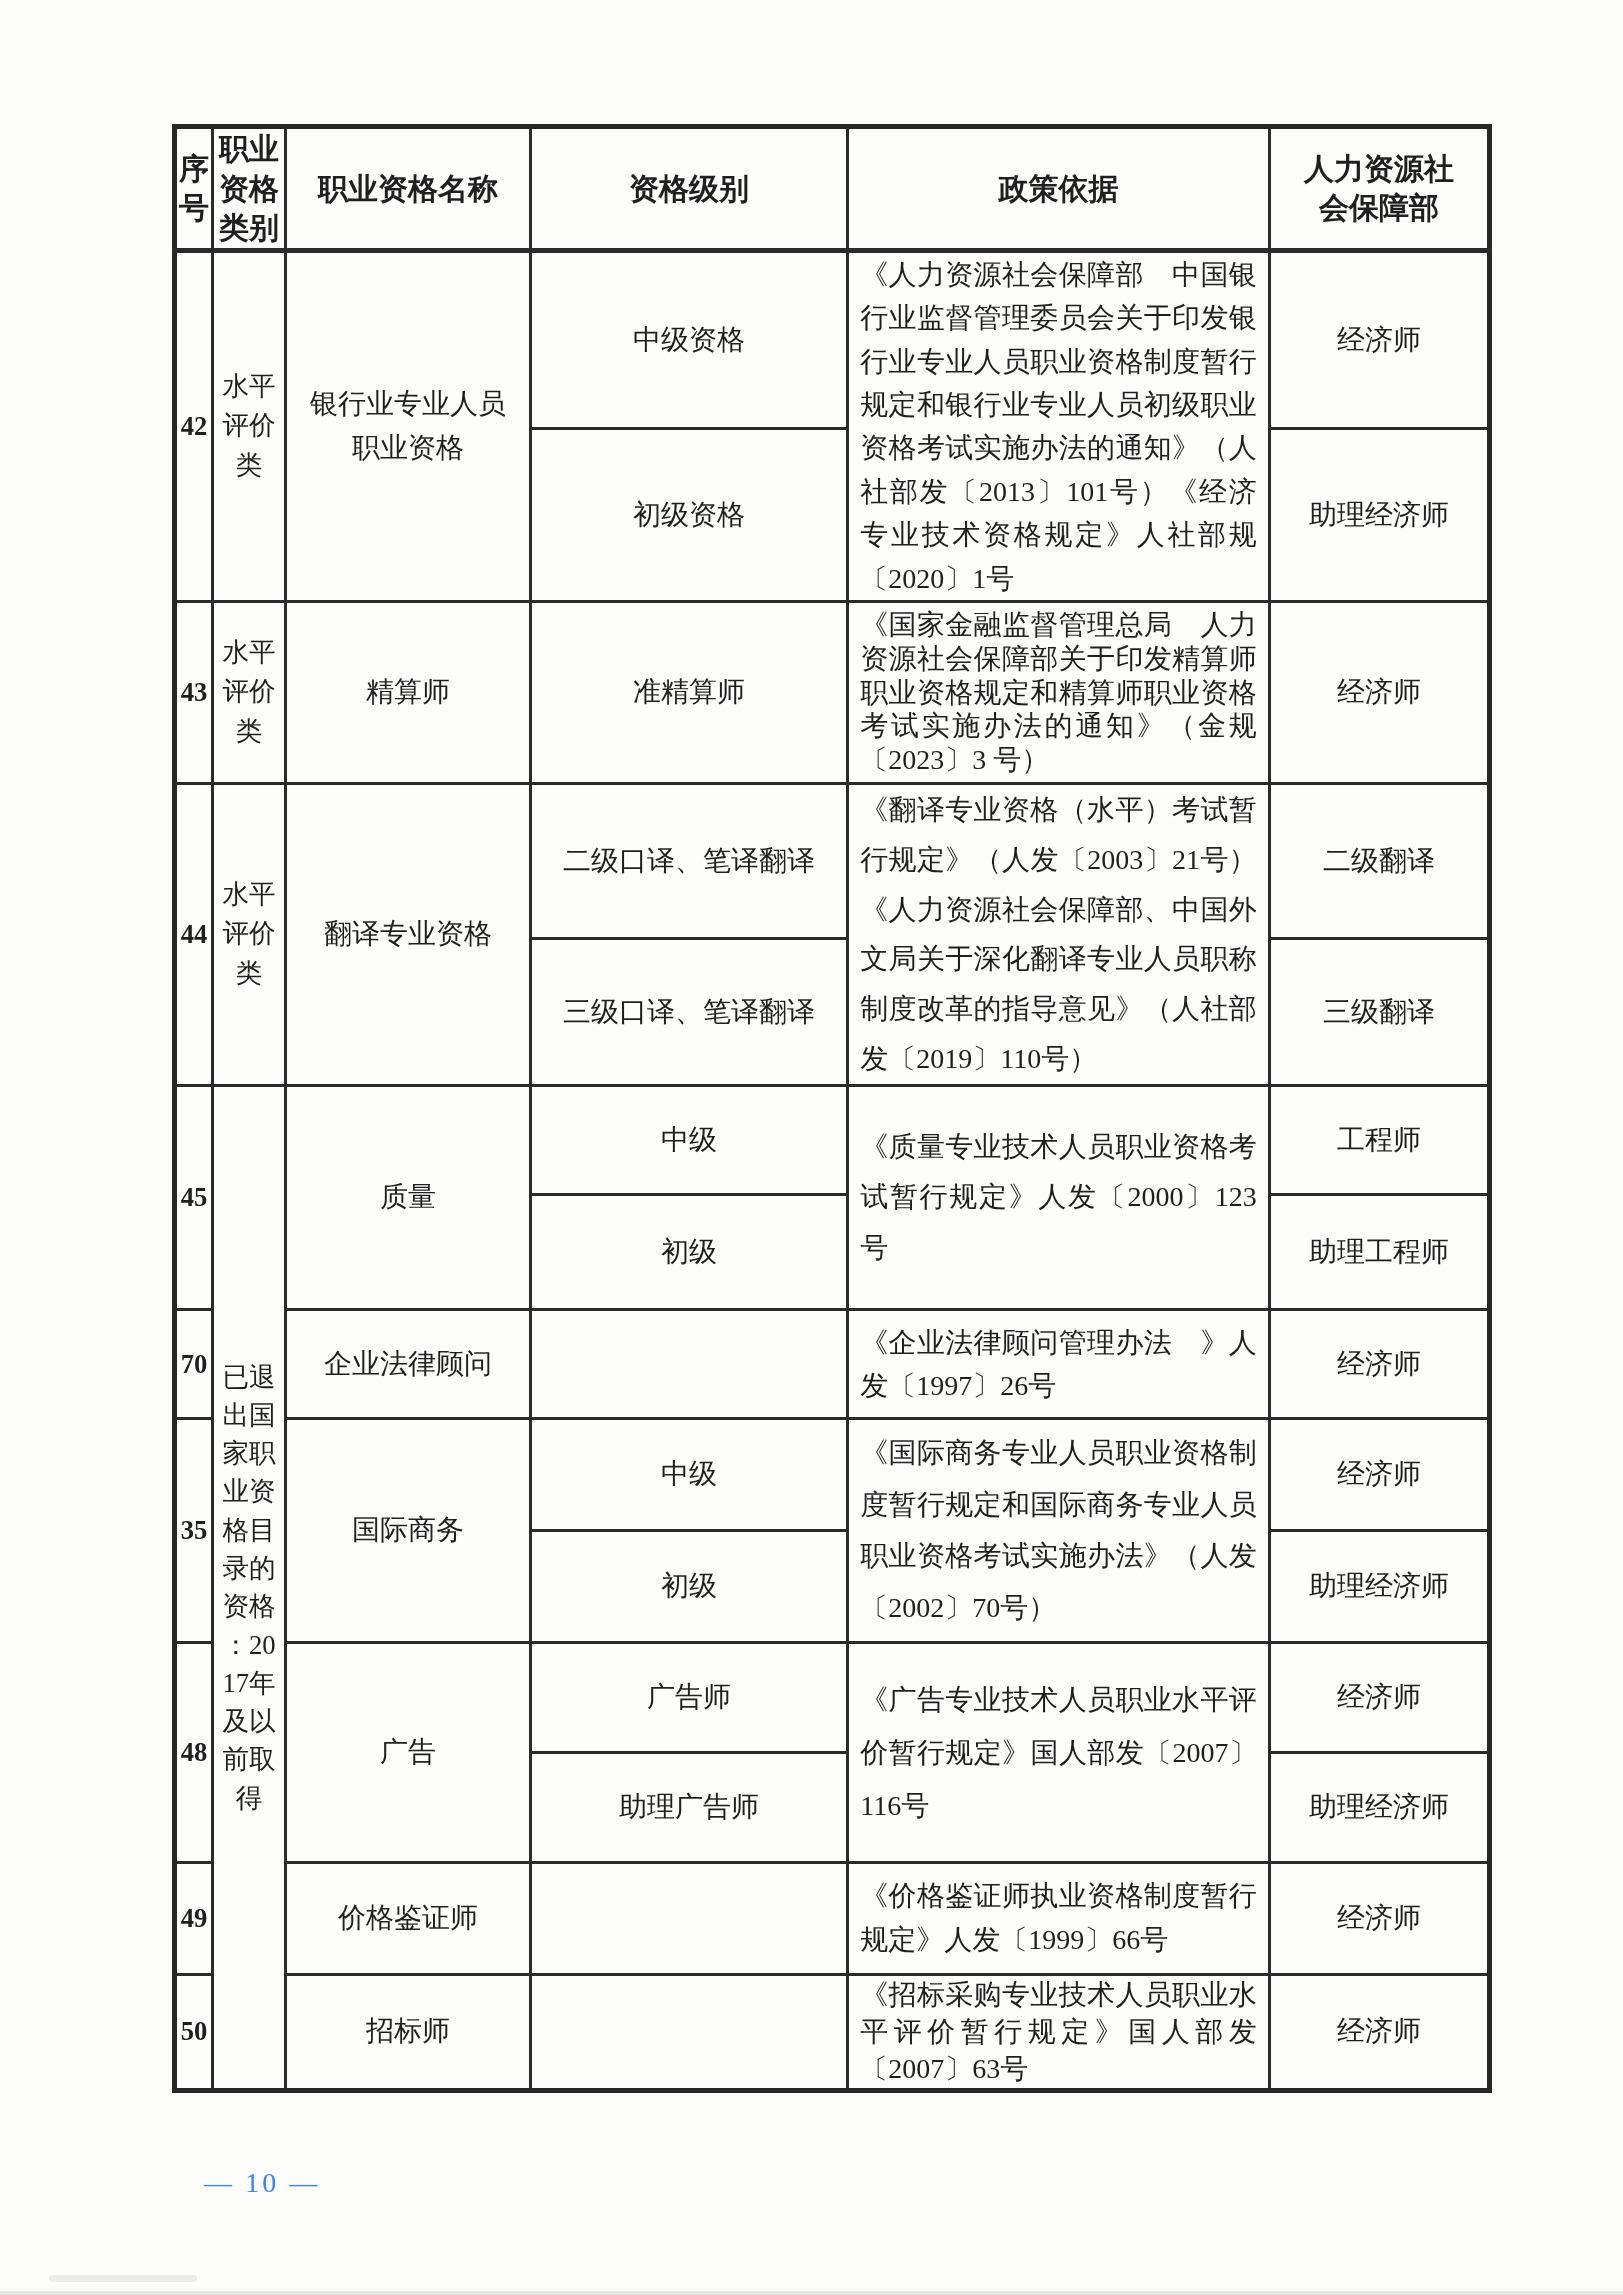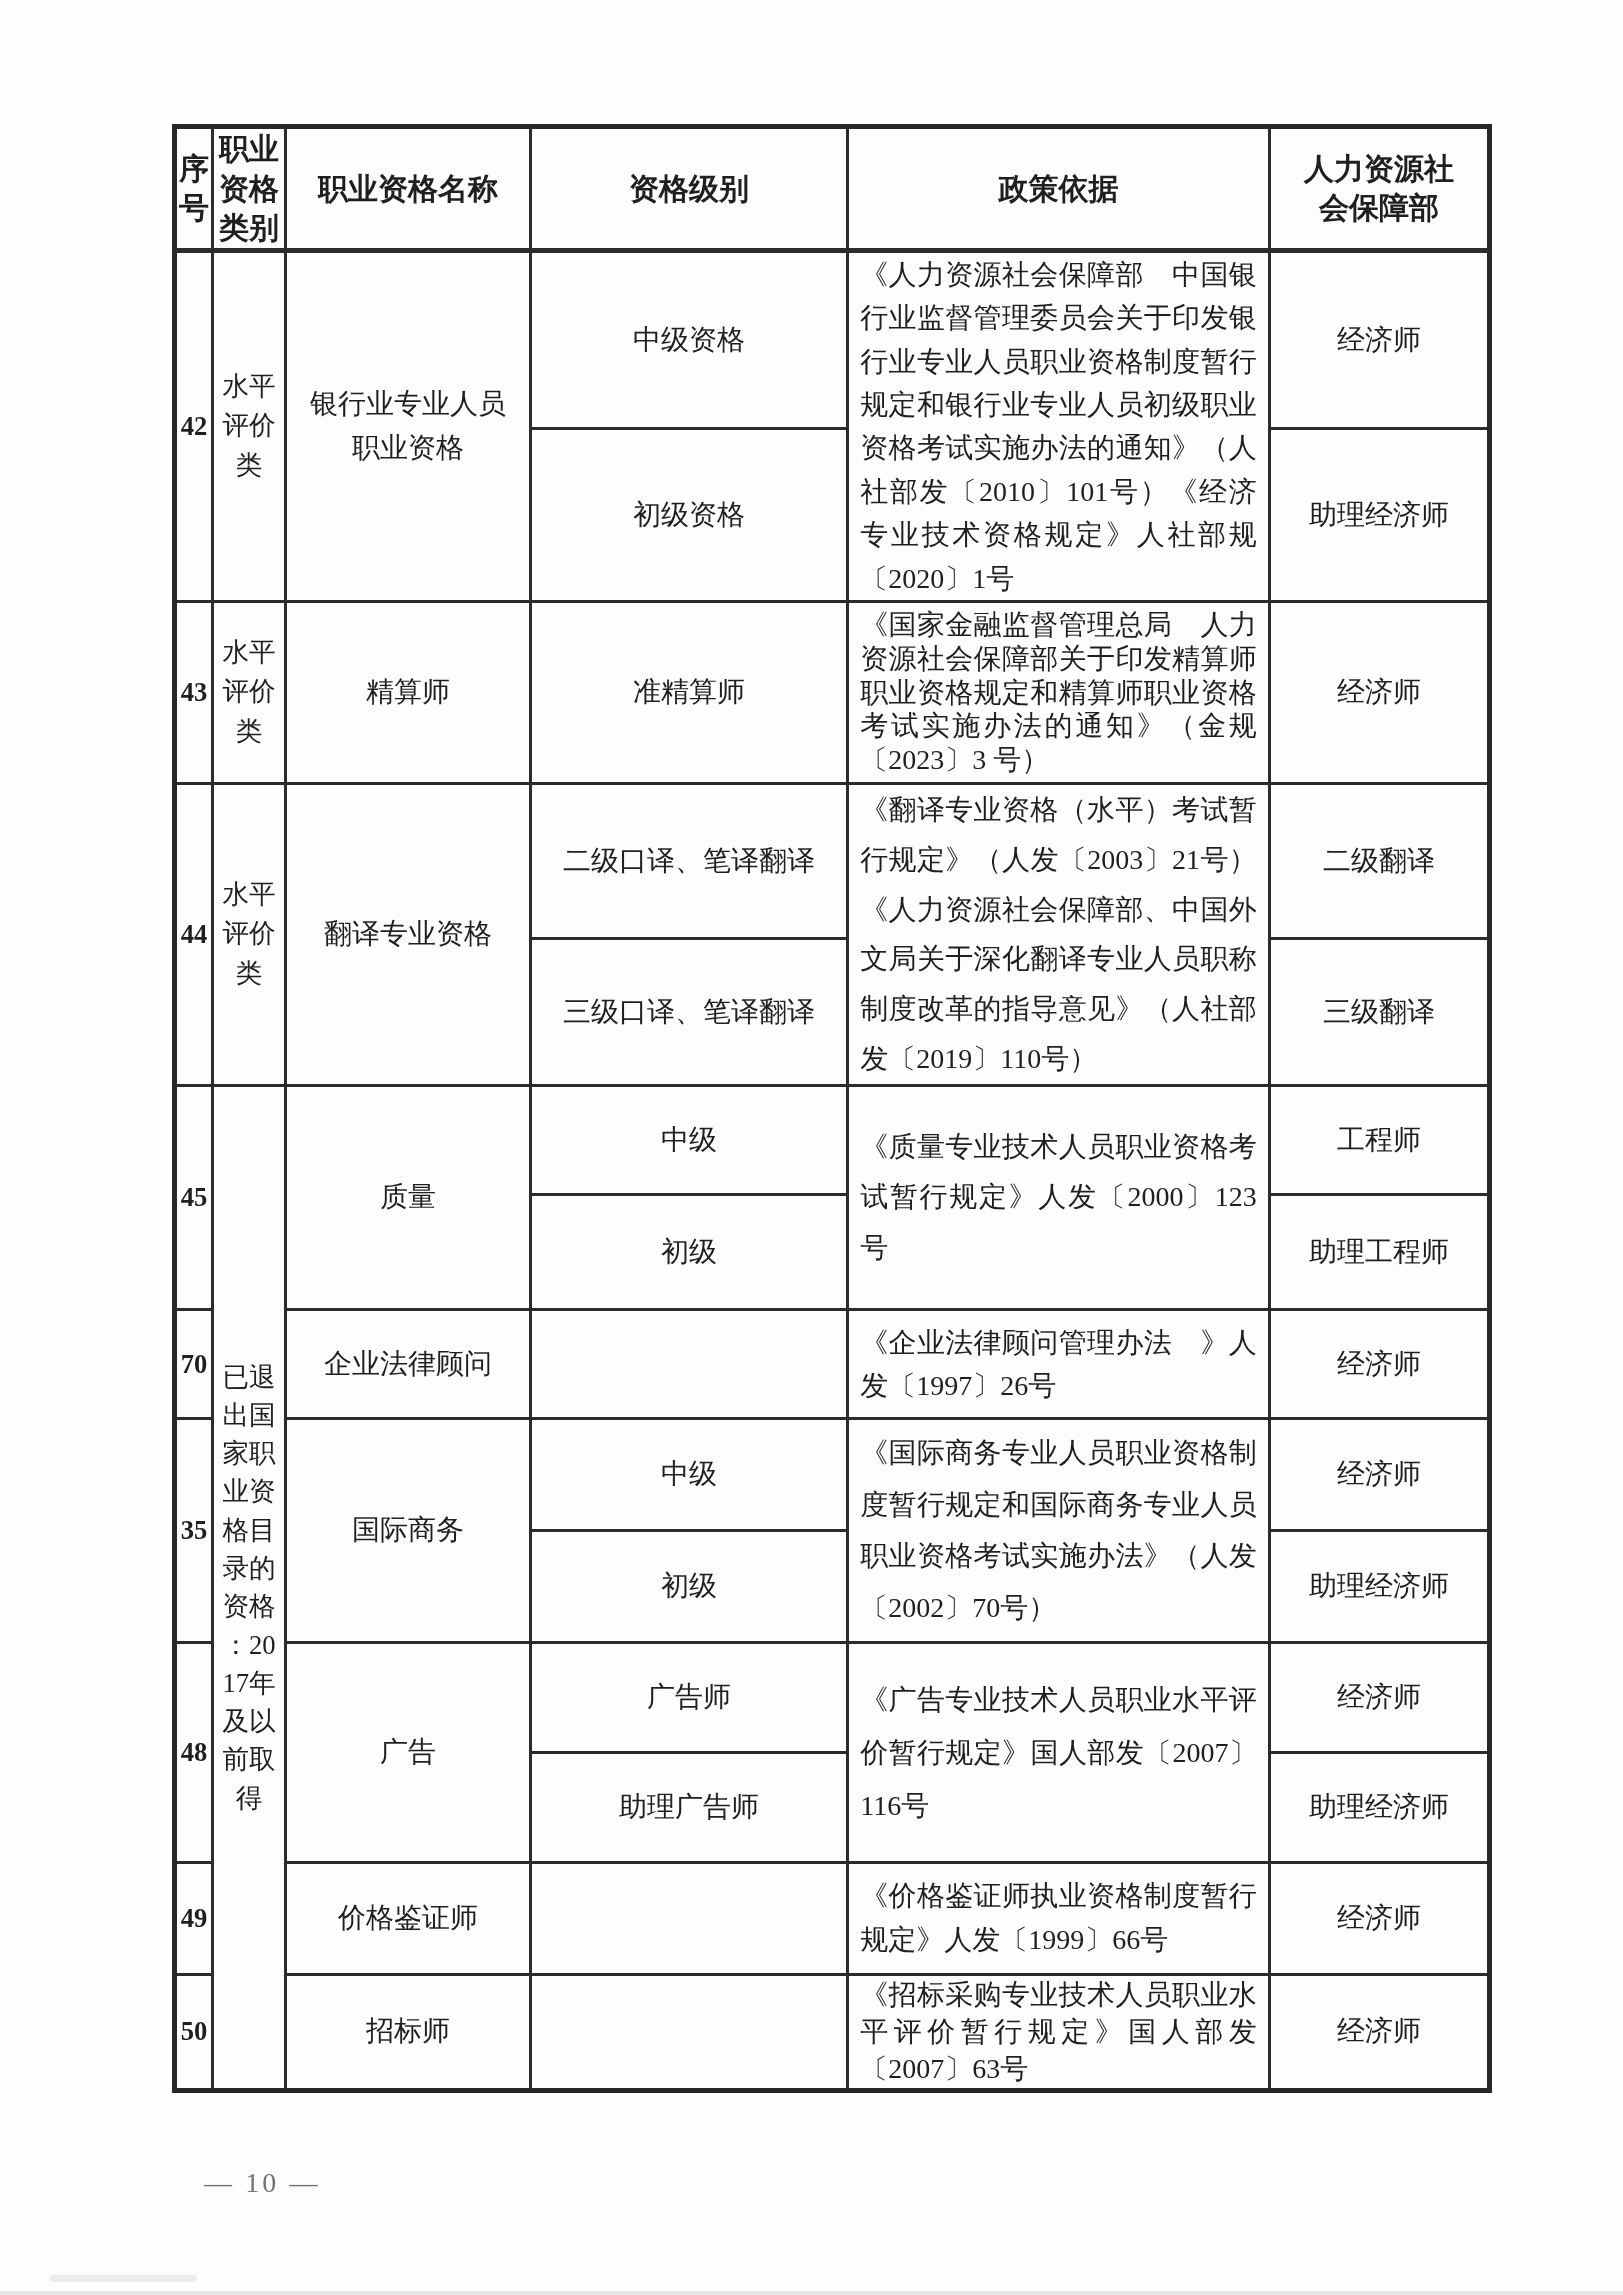--- a/index.html
+++ b/index.html
@@ -41,21 +41,21 @@
   td.policy{
     text-align:justify;text-align-last:left;
     padding:0 11.2px;
   }
   .p42{line-height:1.55}.p43{line-height:1.20}.p44{line-height:1.78}
   .p45{line-height:1.80}.p46{line-height:1.55}.p47{line-height:1.85}
   .p48{line-height:1.90}.p49{line-height:1.60}.p50{line-height:1.33}
   
   .page-footer{
     position:absolute;left:204px;top:2167px;
-    font-size:28px;letter-spacing:3.1px;color:#737373;
+    font-size:28px;letter-spacing:3.1px;color:#3b82f6;
   }
   
   .scan-bottom-edge{
     position:absolute;left:0;bottom:0;width:100%;height:3.6px;
     background:#e6e6e4;
   }
   .scan-smudge{
     position:absolute;left:49px;top:2275px;width:148px;height:7.2px;
     background:#ededeb;border-radius:4.1px;
   }
@@ -82,21 +82,21 @@
       <th class="th-title">人力资源社会保障部</th>
     </tr>
   </thead>
   <tbody>
 
     <tr style="height:176px">
       <td class="no" rowspan="2">42</td>
       <td class="cat" rowspan="2">水平评价类</td>
       <td class="name" rowspan="2">银行业专业人员职业资格</td>
       <td class="level">中级资格</td>
-      <td class="policy p42" rowspan="2">《人力资源社会保障部　中国银行业监督管理委员会关于印发银行业专业人员职业资格制度暂行规定和银行业专业人员初级职业资格考试实施办法的通知》（人社部发〔2010〕101号）《经济专业技术资格规定》人社部规〔2020〕1号</td>
+      <td class="policy p42" rowspan="2">《人力资源社会保障部　中国银行业监督管理委员会关于印发银行业专业人员职业资格制度暂行规定和银行业专业人员初级职业资格考试实施办法的通知》（人社部发〔2013〕101号）《经济专业技术资格规定》人社部规〔2020〕1号</td>
       <td class="title">经济师</td>
     </tr>
     <tr style="height:170px">
       <td class="level">初级资格</td>
       <td class="title">助理经济师</td>
     </tr>
 
     <tr style="height:182px">
       <td class="no">43</td>
       <td class="cat">水平评价类</td>

